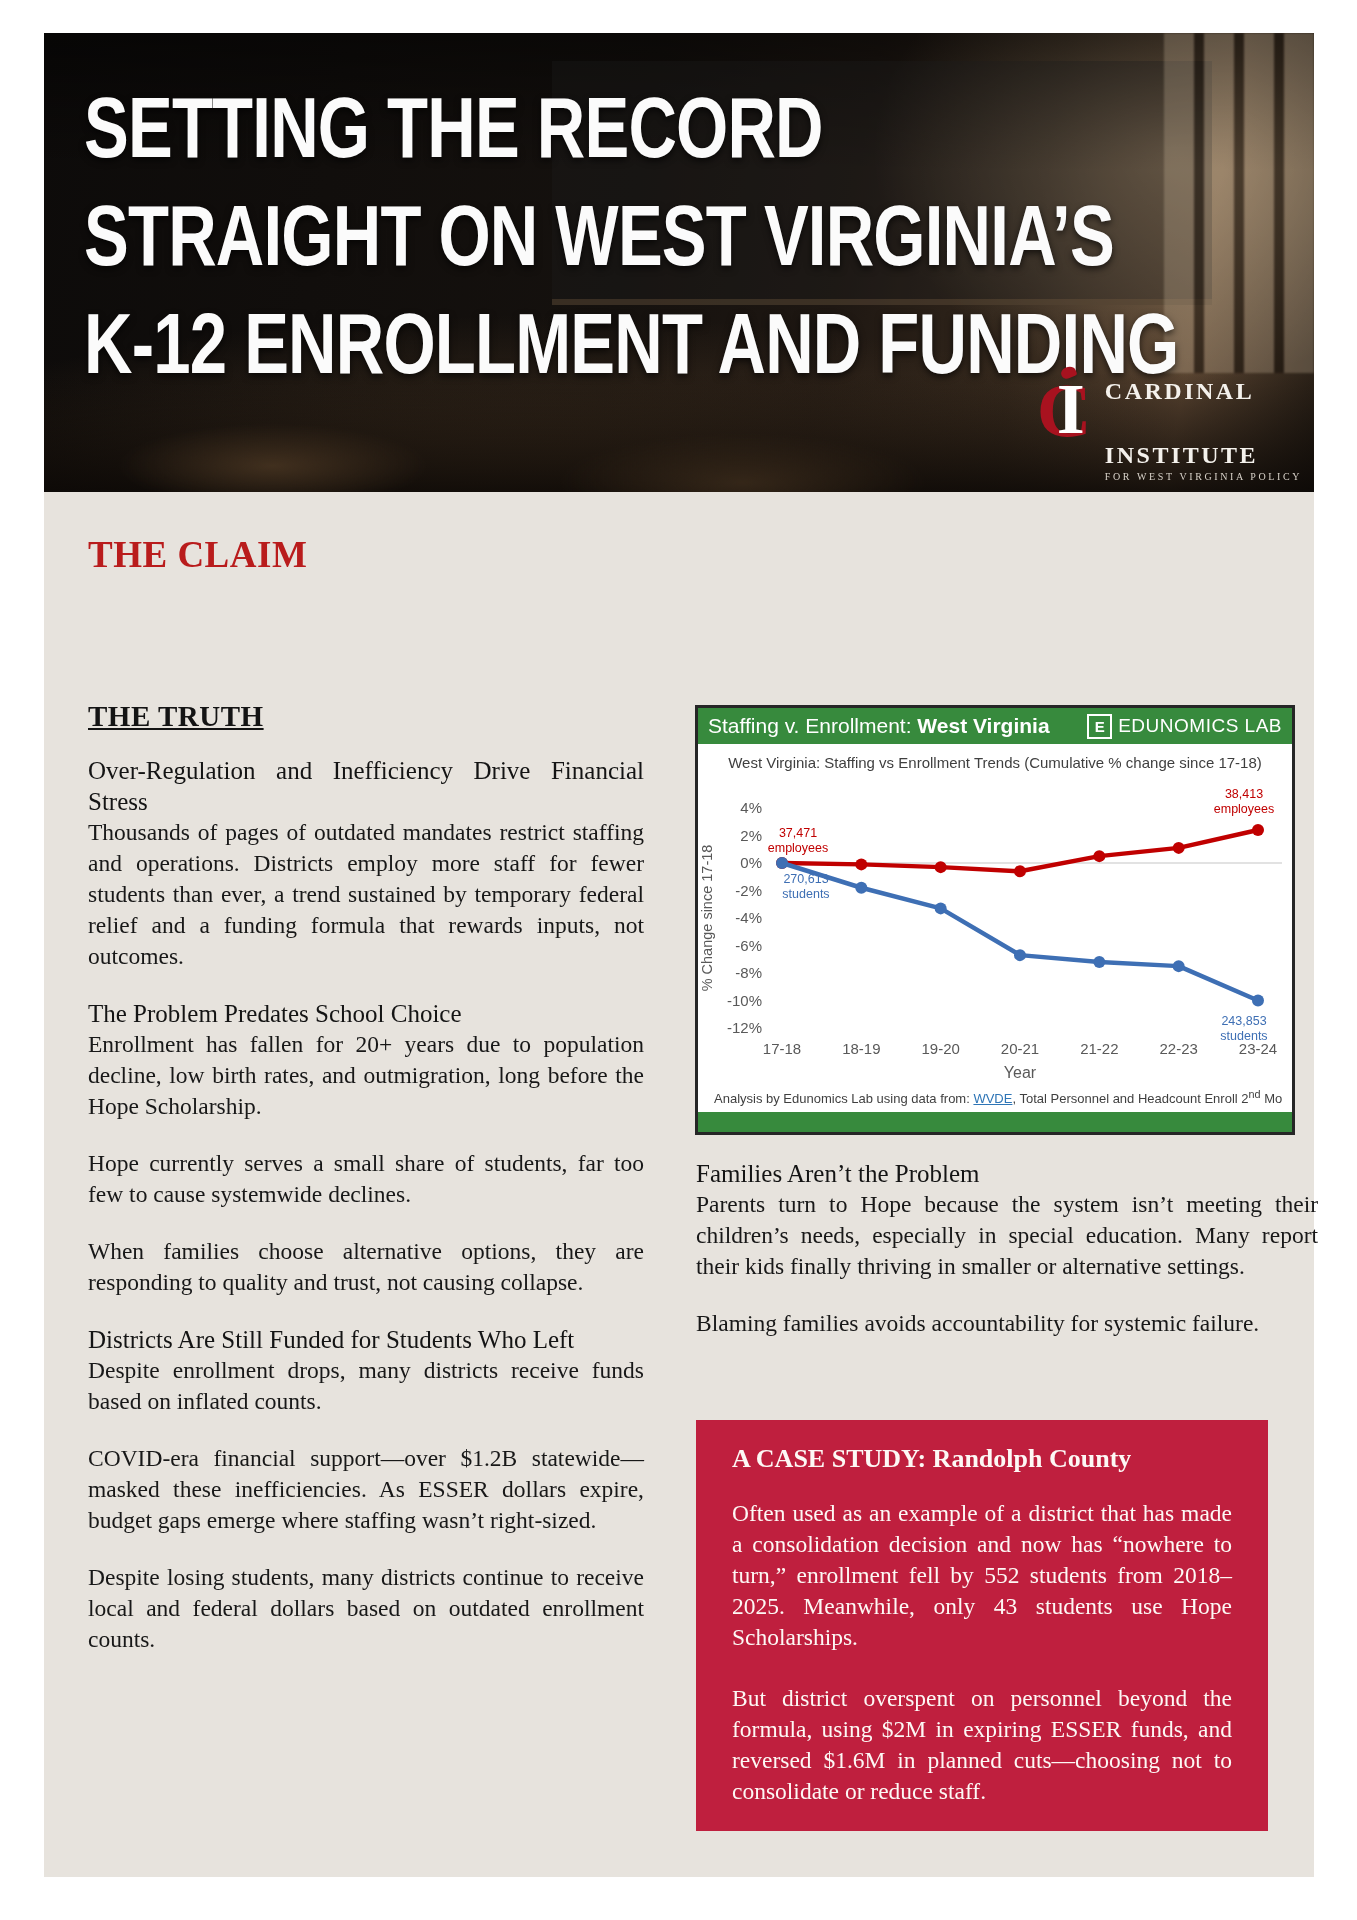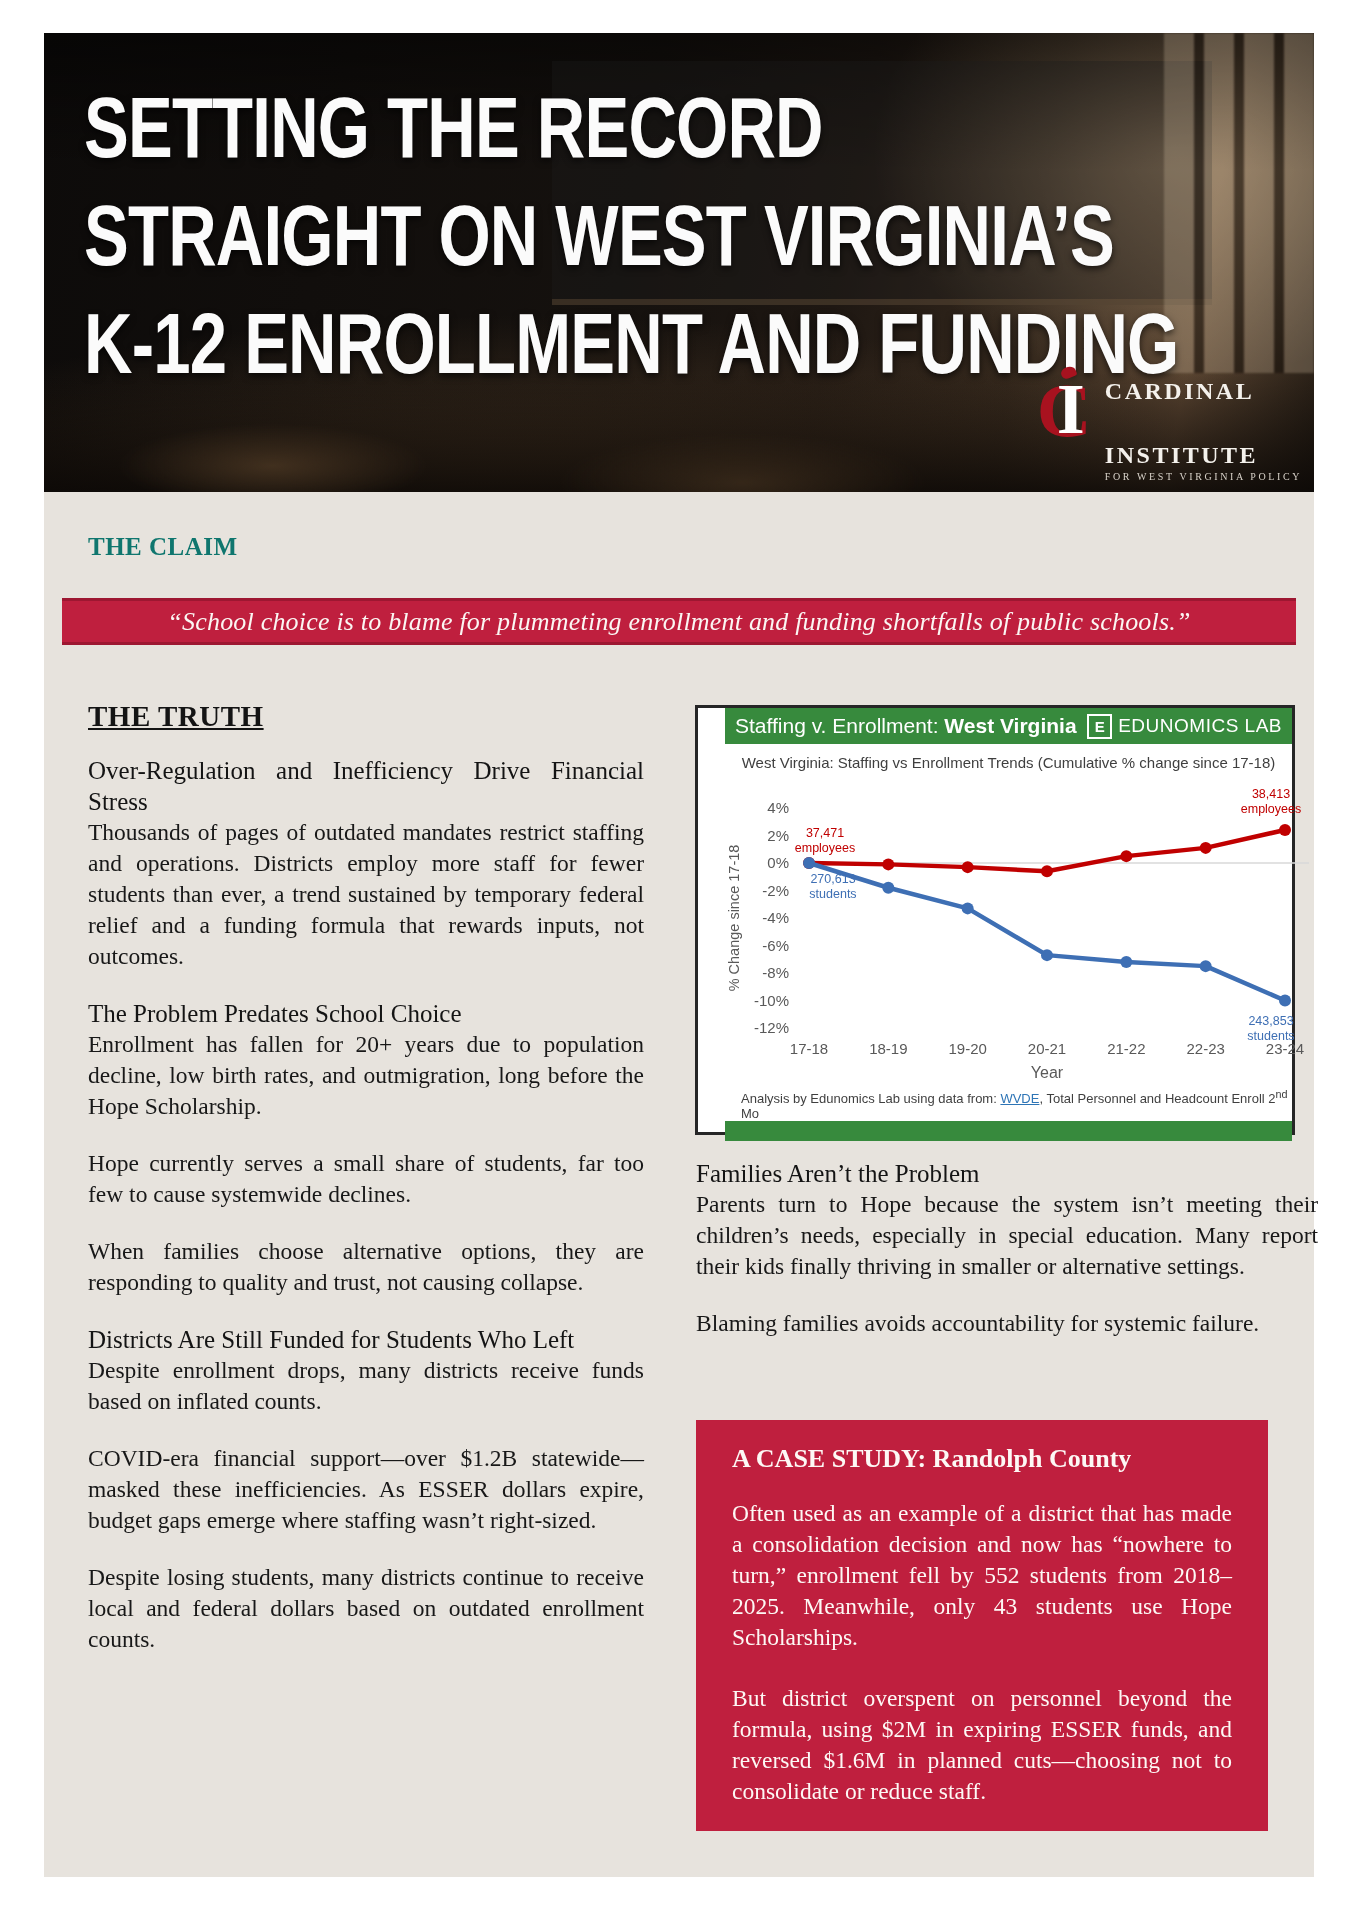--- a/index.html
+++ b/index.html
@@ -32,38 +32,38 @@
           font-size:76px;line-height:66px;color:#a8121f;}
   .mono-i{position:absolute;left:20px;top:-2px;font-family:"Liberation Serif",serif;font-weight:bold;
           font-size:72px;line-height:68px;color:#ffffff;}
   .bird{position:absolute;left:24px;top:-10px;width:15px;height:11px;background:#a8121f;
         border-radius:65% 75% 25% 60%;transform:rotate(-22deg);}
   .logo-text{display:flex;flex-direction:column;line-height:1.02;}
   .logo-name{font-family:"Liberation Serif",serif;color:#f4f1ec;font-size:24px;font-weight:bold;letter-spacing:2.5px;margin-top:40px;}
   .logo-tag{font-family:"Liberation Serif",serif;color:#d8d2c9;font-size:10px;letter-spacing:2.6px;margin-top:4px;}
 
   
-  .claim-heading{position:absolute;left:44px;top:500px;font-size:25px;font-weight:bold;letter-spacing:.5px;color:#0f766e;}
+  .claim-heading{position:absolute;left:44px;top:500px;font-size:37px;font-weight:bold;letter-spacing:.5px;color:#b91c1c;}
   .claim-banner{position:absolute;left:18px;top:565px;width:1234px;height:47px;background:#bf1f3e;
     border-top:3px solid #9d1731;border-bottom:3px solid #9d1731;box-sizing:border-box;
     display:flex;align-items:center;justify-content:center;}
   .claim-quote{color:#fbf6f3;font-style:italic;font-size:26px;letter-spacing:.2px;white-space:nowrap;}
 
   
   .truth-heading{font-size:29px;font-weight:bold;letter-spacing:.5px;color:#141414;margin:0 0 22px 0;text-decoration:underline;}
   .col-left{position:absolute;left:44px;top:667px;width:556px;}
   .col-right{position:absolute;left:652px;top:1125px;width:622px;}
   .subhead{font-size:25px;font-weight:normal;line-height:31px;margin:0;text-align:justify;color:#141414;}
   .para{font-size:23.5px;line-height:31px;margin:0 0 26px 0;text-align:justify;}
   .para.tight{margin-bottom:0;}
 
   
   .chart-panel{position:absolute;left:651px;top:672px;width:600px;height:430px;background:#ffffff;
     border:3px solid #262626;box-sizing:border-box;display:flex;flex-direction:column;
-    font-family:"Liberation Sans",sans-serif;padding-left:27px;}
+    font-family:"Liberation Sans",sans-serif;}
   .chart-header{height:36px;flex:none;background:#378a3d;display:flex;align-items:center;
     justify-content:space-between;padding:0 10px;color:#ffffff;}
   .chart-header-title{font-size:21px;}
   .edunomics{display:flex;align-items:center;gap:6px;}
   .edu-box{width:21px;height:21px;border:2px solid #fff;display:flex;align-items:center;justify-content:center;
     font-size:15px;font-weight:bold;}
   .edu-word{font-size:19px;letter-spacing:.5px;}
   .chart-title{flex:none;height:28px;padding-top:10px;text-align:center;font-size:15px;color:#3f3f3f;}
   .chart-svg{display:block;margin:0 auto;flex:none;}
   .chart-footer{flex:none;font-size:13px;color:#3f3f3f;padding:2px 0 0 16px;}
@@ -99,23 +99,20 @@
       </div>
       <div class="logo-text">
         <span class="logo-name">CARDINAL</span>
         <span class="logo-name">INSTITUTE</span>
         <span class="logo-tag">FOR WEST VIRGINIA POLICY</span>
       </div>
     </div>
   </div>
 
   <div class="claim-heading">THE CLAIM</div>
-  <div class="claim-banner">
-    <span class="claim-quote">“School choice is to blame for plummeting enrollment and funding shortfalls of public schools.”</span>
-  </div>
 
   <div class="col-left">
     <div class="truth-heading">THE TRUTH</div>
     <p class="subhead">Over-Regulation and Inefficiency Drive Financial Stress</p>
     <p class="para">Thousands of pages of outdated mandates restrict staffing and operations. Districts employ more staff for fewer students than ever, a trend sustained by temporary federal relief and a funding formula that rewards inputs, not outcomes.</p>
     <p class="subhead">The Problem Predates School Choice</p>
     <p class="para">Enrollment has fallen for 20+ years due to population decline, low birth rates, and outmigration, long before the Hope Scholarship.</p>
     <p class="para">Hope currently serves a small share of students, far too few to cause systemwide declines.</p>
     <p class="para">When families choose alternative options, they are responding to quality and trust, not causing collapse.</p>
     <p class="subhead">Districts Are Still Funded for Students Who Left</p>

